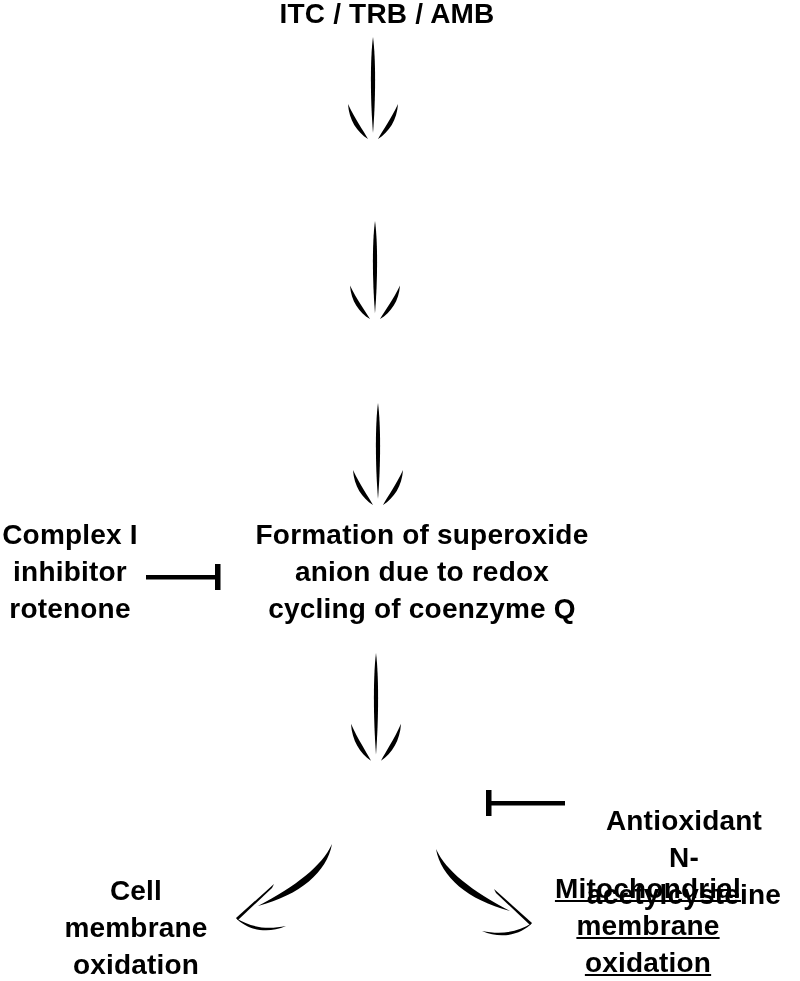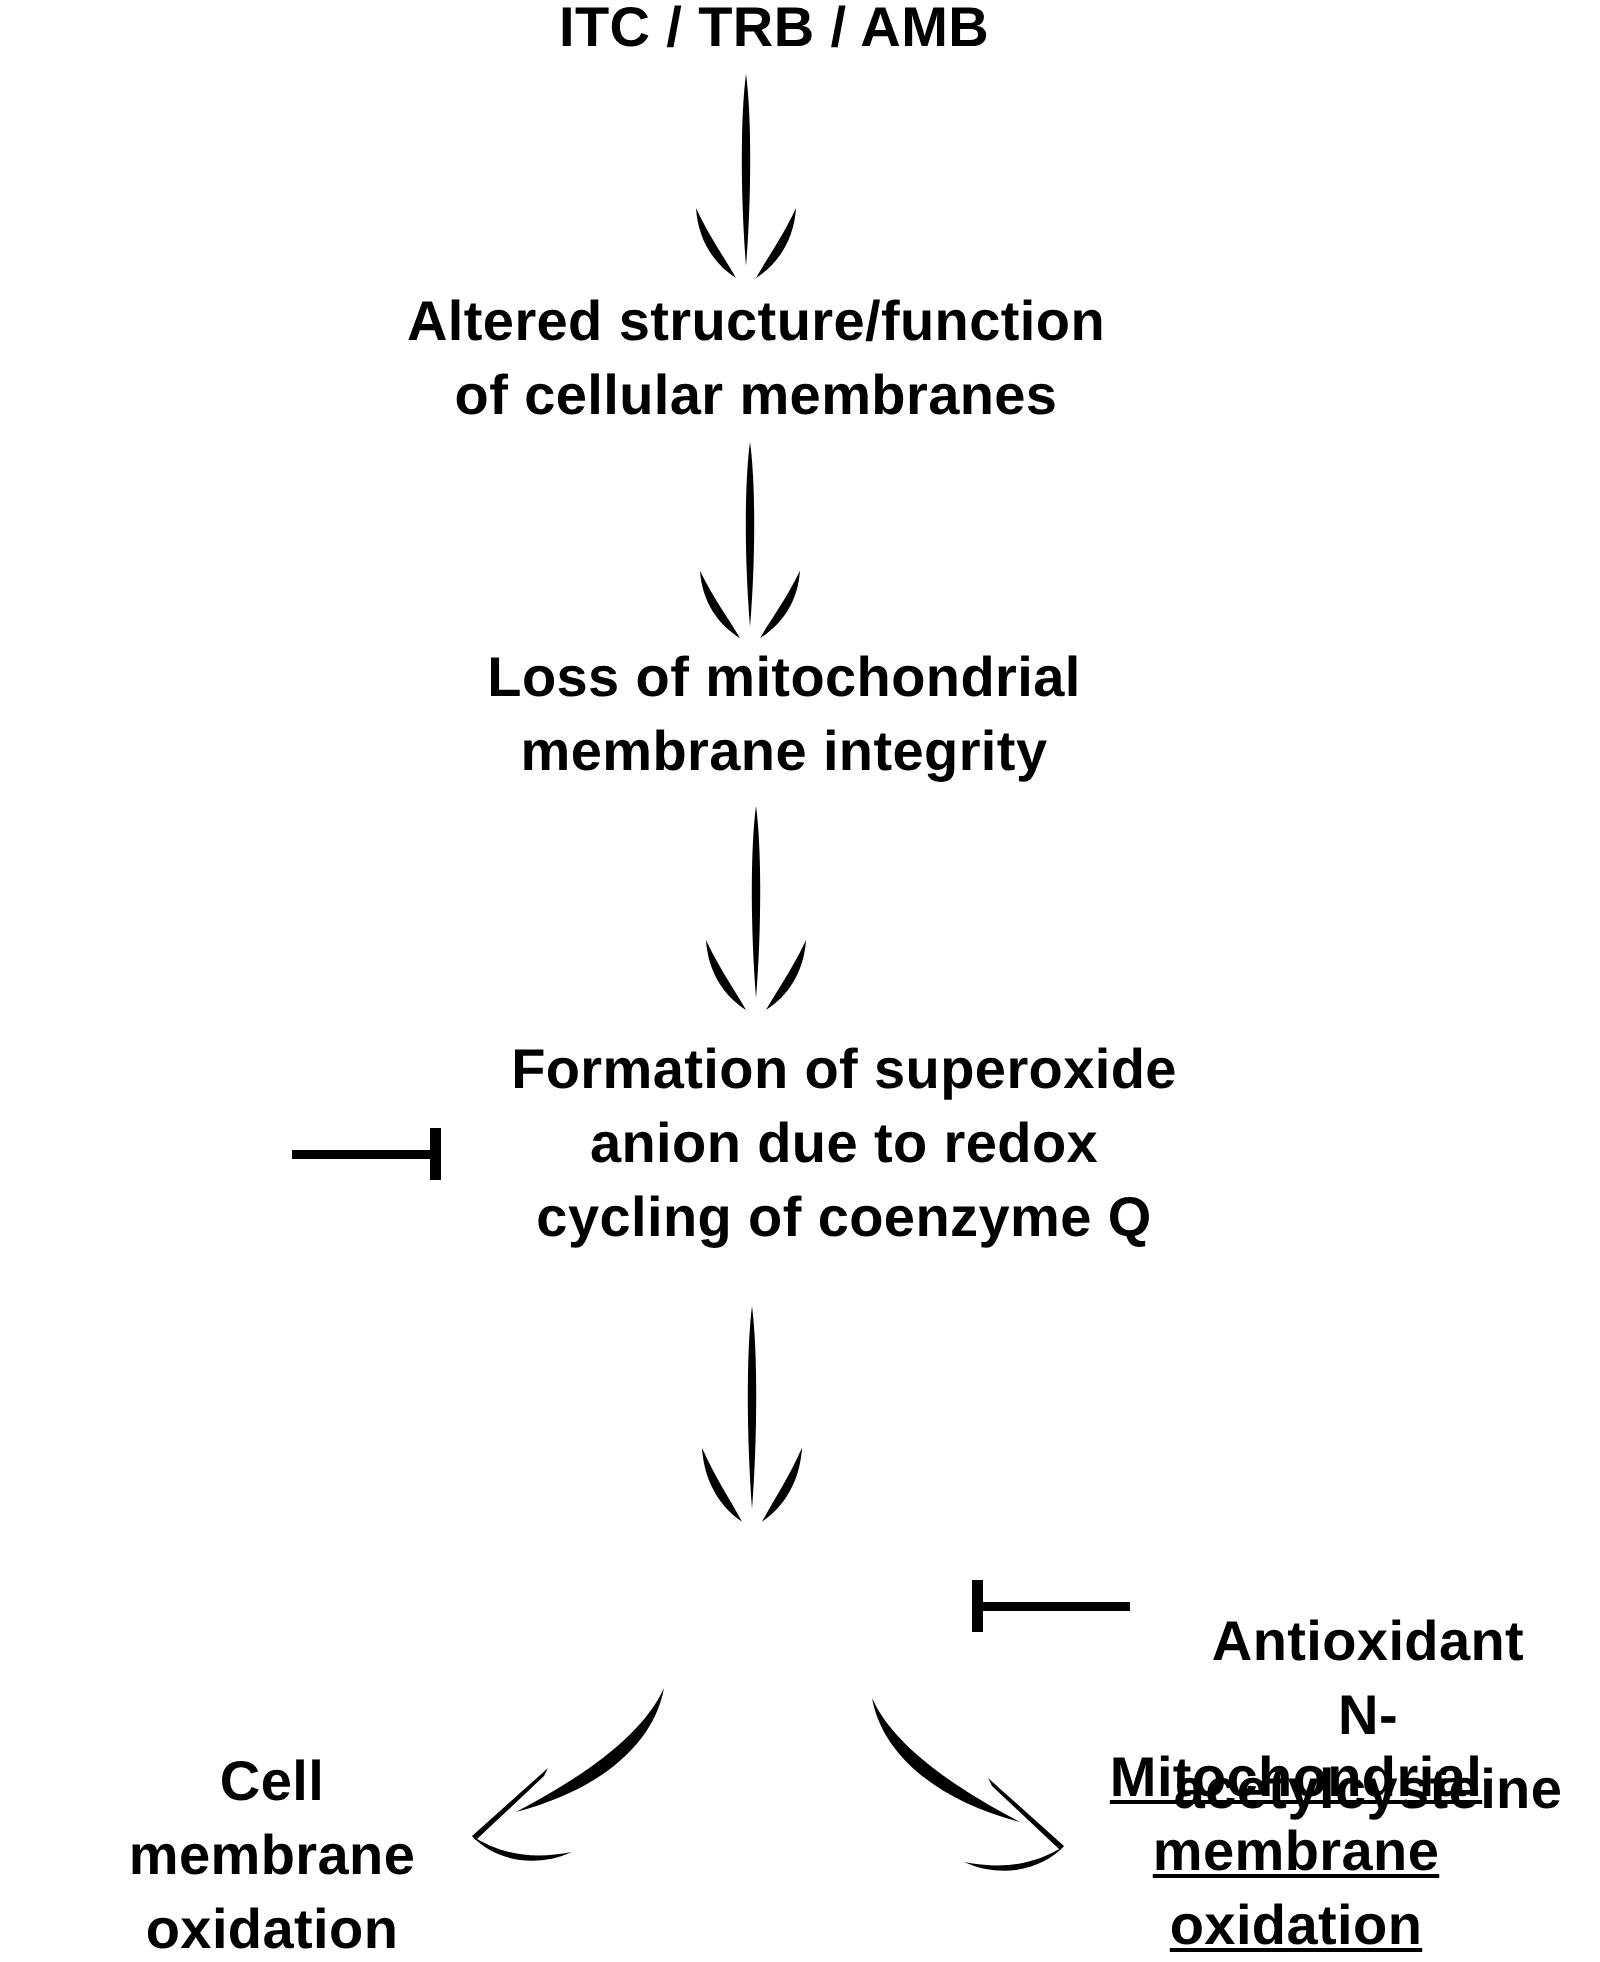--- a/index.html
+++ b/index.html
@@ -42,26 +42,25 @@
     fill: var(--ink);
   }
 </style>
 </head>
 <body>
 
 <div class="diagram">
 
   <div class="node" style="left:387px; top:-5px;">ITC / TRB / AMB</div>
 
-  <div class="node" style="left:378px; top:142px;">Altered structure/function
-of cellular membranes</div>
 
-  <div class="node" style="left:392px; top:320px;">Loss of mitochondrial
-membrane integrity</div>
 
+  <div class="node" style="left:70px; top:516px;">Complex I
+inhibitor
+rotenone</div>
 
   <div class="node" style="left:390px; top:516px;margin-left:32px;">Formation of superoxide
 anion due to redox
 cycling of coenzyme Q</div>
 
 
   <div class="node" style="left:684px; top:762px;margin-top:40px;">Antioxidant
 N-acetylcysteine</div>
 
   <div class="node" style="left:136px; top:872px;">Cell

